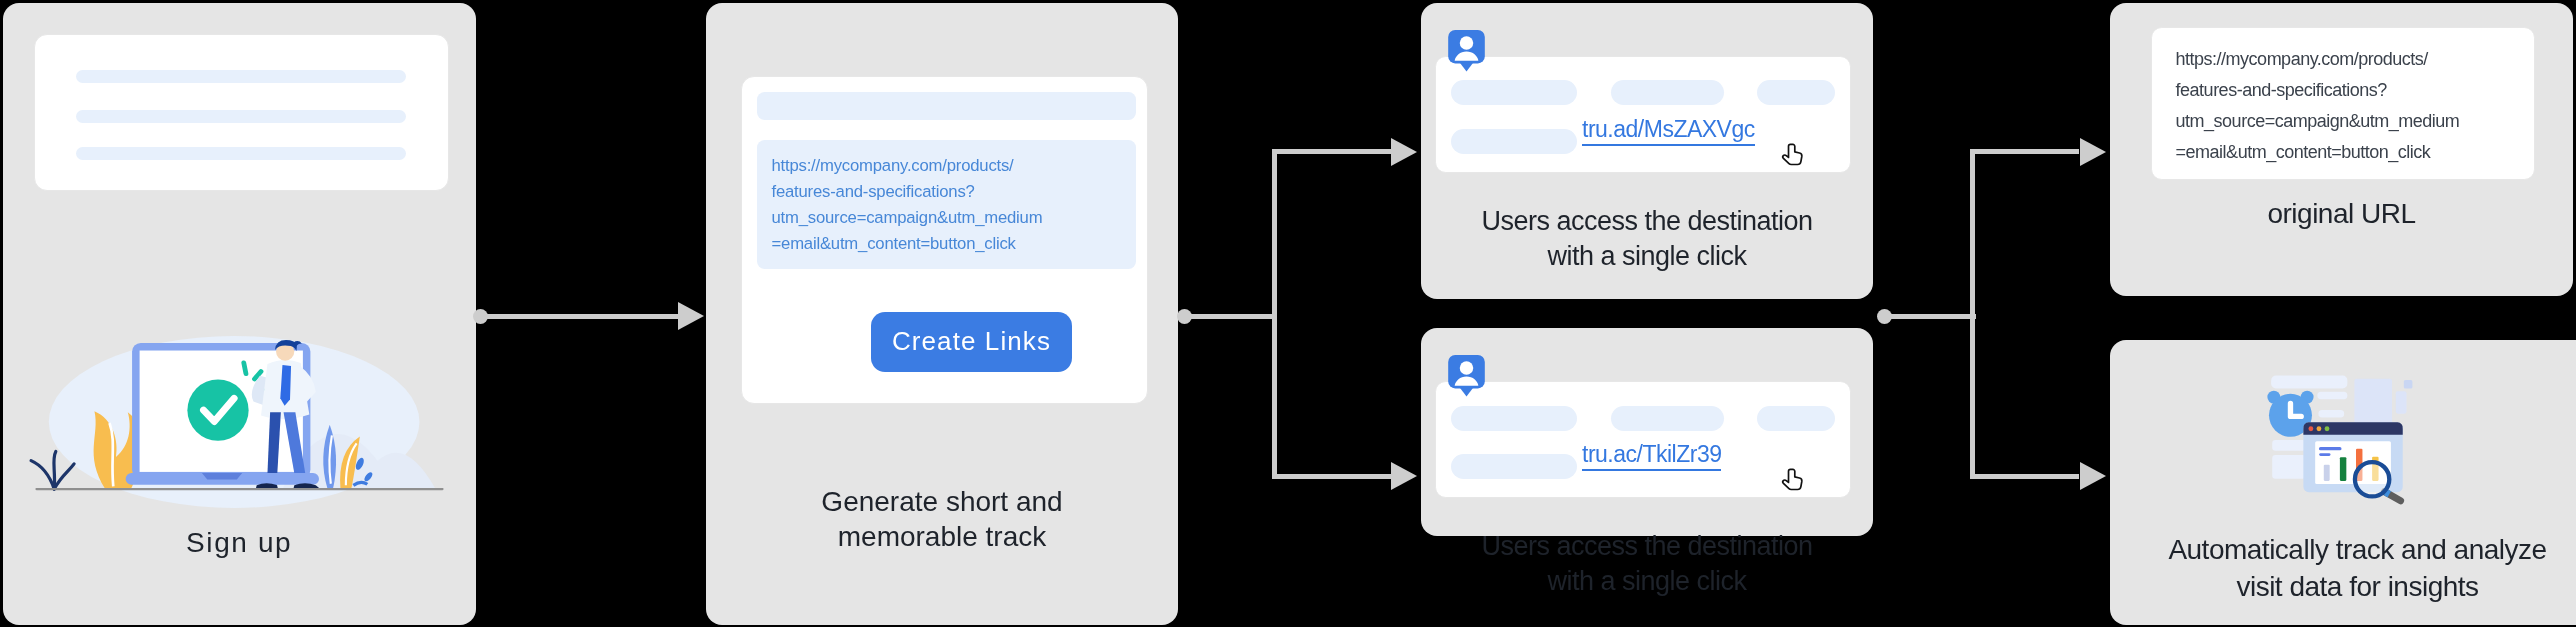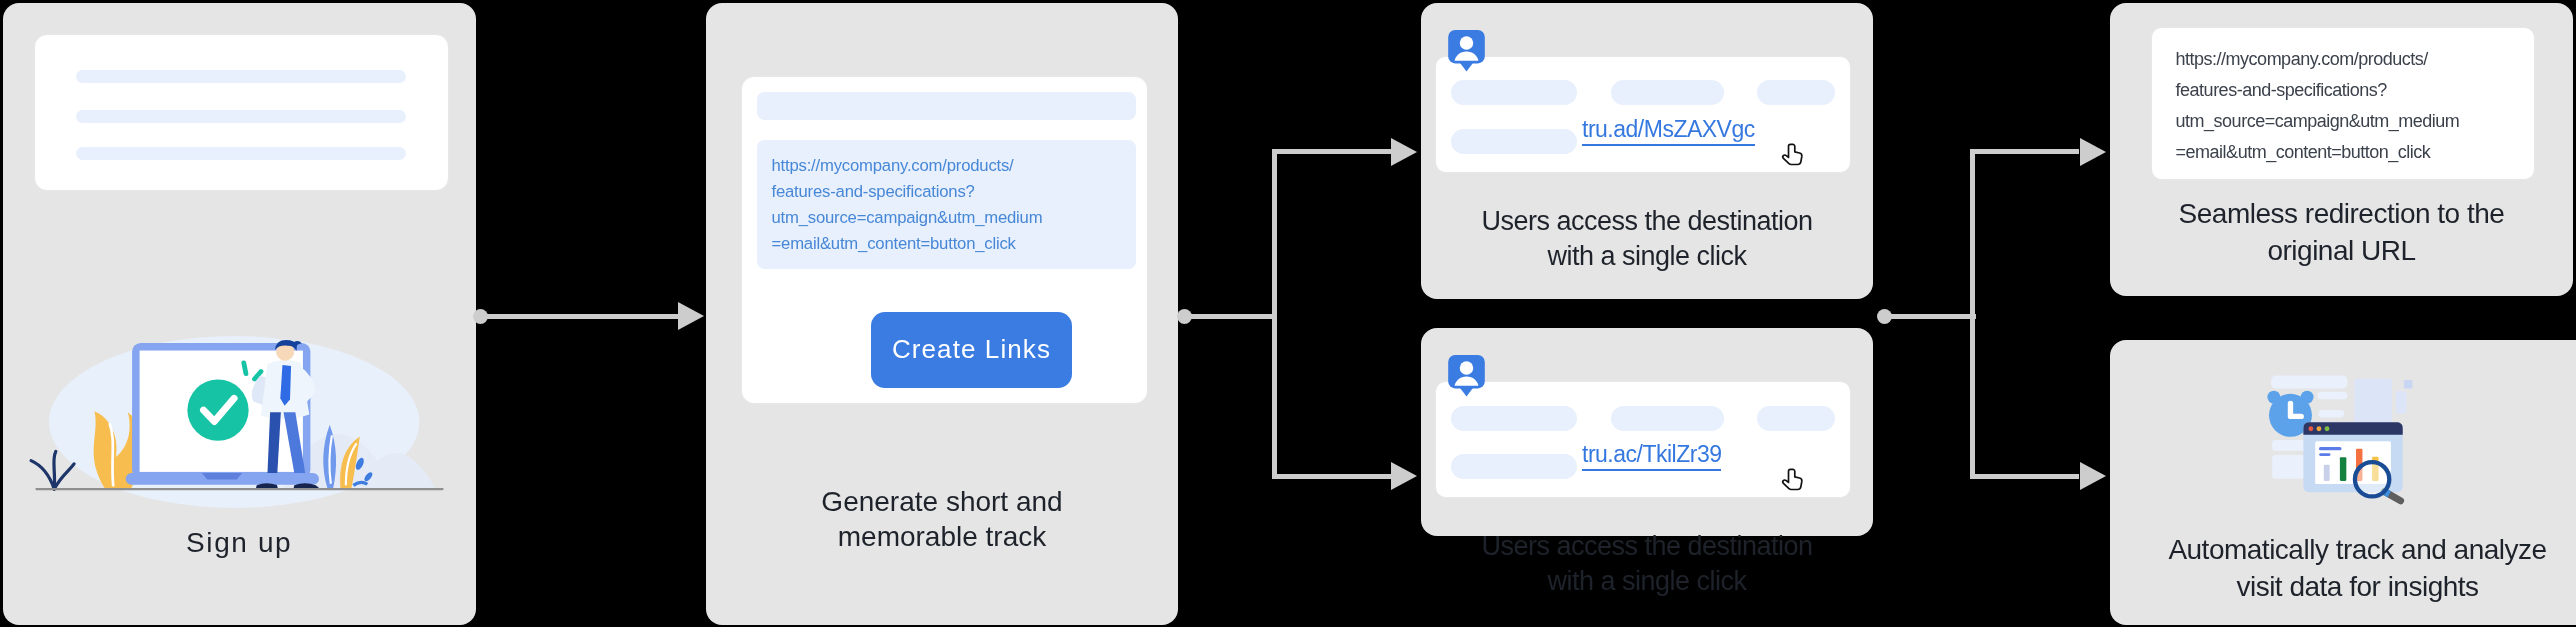--- a/index.html
+++ b/index.html
@@ -89,21 +89,21 @@
   <div class="card" style="left:706px;top:2.7px;width:472px;height:622px;">
     <div class="panel" style="left:35px;top:73px;width:407px;height:328px;">
       <div class="ph" style="left:14.5px;top:15px;width:379px;height:28px;border-radius:7.5px;"></div>
       <div class="ph" style="left:14.5px;top:63px;width:379px;height:129px;border-radius:7.5px;"></div>
       <div class="urltext" style="left:29.5px;top:76px;">
         <div>https://mycompany.com/products/</div>
         <div>features-and-specifications?</div>
         <div>utm_source=campaign&amp;utm_medium</div>
         <div>=email&amp;utm_content=button_click</div>
       </div>
-      <div class="btn" style="left:129px;top:235px;width:201px;height:76px;">Create Links</div>
+      <div class="btn" style="left:129px;top:235px;width:201px;height:60px;">Create Links</div>
     </div>
     <div class="caption" style="top:481px;line-height:35px;">
       <div>Generate short and</div>
       <div>memorable track</div>
     </div>
   </div>
 
   <div class="dot" style="left:1177px;top:309px;"></div>
   <div class="hl" style="left:1184px;top:314px;width:92px;"></div>
   <div class="vl" style="left:1272px;top:149px;height:330px;"></div>
@@ -169,21 +169,20 @@
   <div class="card" style="left:2110px;top:2.7px;width:463px;height:293px;">
     <div class="panel" style="left:41px;top:24px;width:384px;height:153px;border-radius:10.7px;">
       <div class="urltext2" style="left:23.6px;top:16px;">
         <div>https://mycompany.com/products/</div>
         <div>features-and-specifications?</div>
         <div>utm_source=campaign&amp;utm_medium</div>
         <div>=email&amp;utm_content=button_click</div>
       </div>
     </div>
     <div class="caption cond" style="top:192px;">
-      <div>Seamless redirection to the</div>
       <div>original URL</div>
     </div>
   </div>
 
   <div class="card" style="left:2110px;top:340px;width:463px;height:285px;padding-left:32px;">
     <svg class="abs" style="left:0;top:0;" width="463" height="285" viewBox="0 0 862 530">
       <g fill="#EAF0FC">
         <rect x="300" y="66" width="142" height="24" rx="9"></rect>
         <rect x="386" y="96" width="56" height="14" rx="7"></rect>
         <rect x="388" y="130" width="48" height="14" rx="7"></rect>

